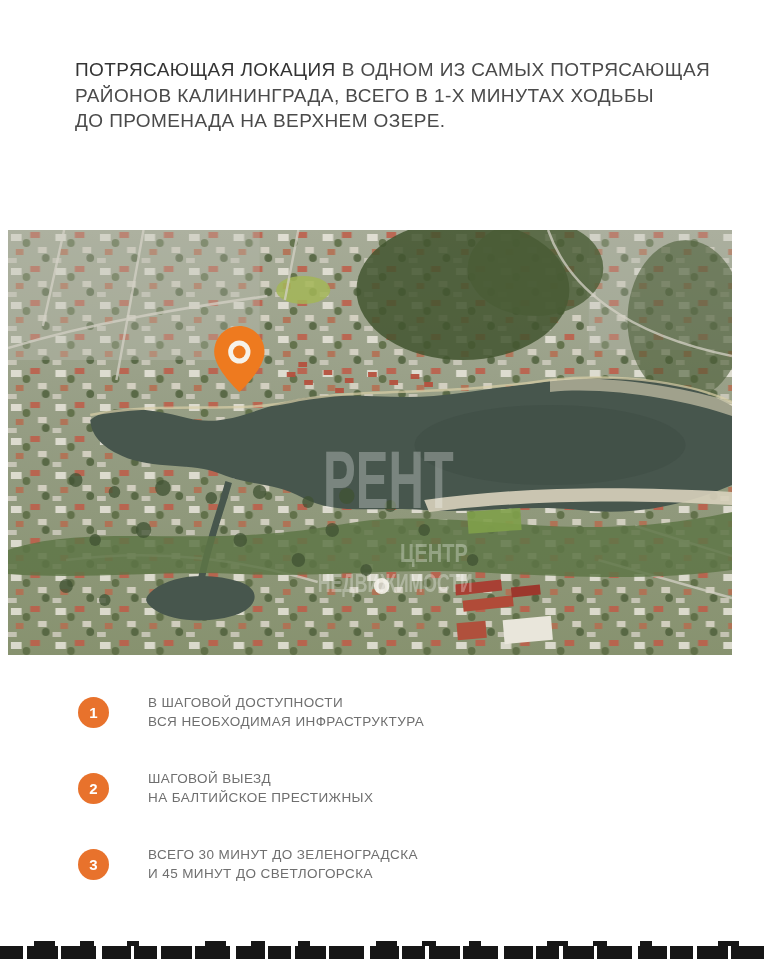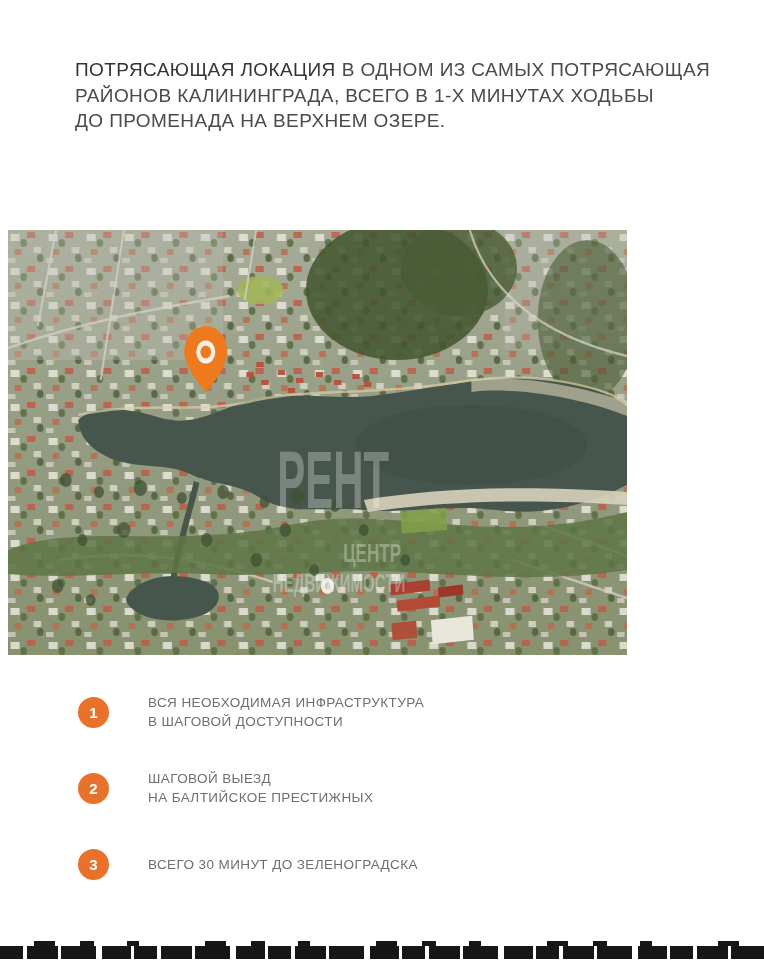--- a/index.html
+++ b/index.html
@@ -6,21 +6,21 @@
   .page{
     position:relative;width:764px;height:960px;background:#fff;overflow:hidden;
     font-family:"Liberation Sans", sans-serif;
   }
   
   .header{position:absolute;left:75px;top:57px;color:#4a4a4a;
     font-size:19px;line-height:25.5px;letter-spacing:.4px;}
   .header .hline{margin:0;white-space:nowrap;}
   .header strong{color:#333333;font-weight:400;margin-right:6px;}
   
-  .photo{position:absolute;left:8px;top:230px;width:619px;height:425px;overflow:hidden;background:#93997f;}
+  .photo{position:absolute;left:8px;top:230px;width:724px;height:425px;overflow:hidden;background:#93997f;}
   .photo svg{display:block;width:100%;height:100%;}
   .wm{fill:#ffffff;font-weight:700;font-family:"Liberation Sans",sans-serif;}
   
   .features{position:absolute;left:78px;top:696px;width:620px;}
   .feature{display:flex;align-items:center;height:32px;margin-bottom:44px;}
   .num{flex:0 0 31px;width:31px;height:31px;border-radius:50%;
     background:var(--accent,#E8722C);color:#ffffff;font-weight:700;font-size:15px;
     display:flex;align-items:center;justify-content:center;}
   .ftext{margin-left:39px;color:#6F6F6F;font-size:13.5px;line-height:19px;letter-spacing:.4px;}
   
@@ -160,39 +160,40 @@
       </g>
     </svg>
   </div>
 
   <div class="features">
     <div class="feature">
       <div class="num">
           <span>1</span>
         </div>
       <div class="ftext">
+        <div>В ШАГОВОЙ ДОСТУПНОСТИ</div>
         <div>ВСЯ НЕОБХОДИМАЯ ИНФРАСТРУКТУРА</div>
-        <div>В ШАГОВОЙ ДОСТУПНОСТИ</div>
       </div>
     </div>
     <div class="feature">
       <div class="num">
           <span>2</span>
         </div>
       <div class="ftext">
         <div>ШАГОВОЙ ВЫЕЗД</div>
         <div>НА БАЛТИЙСКОЕ ПРЕСТИЖНЫХ</div>
       </div>
     </div>
     <div class="feature">
       <div class="num">
           <span>3</span>
         </div>
       <div class="ftext">
         <div>ВСЕГО 30 МИНУТ ДО ЗЕЛЕНОГРАДСКА</div>
+        <div>И 45 МИНУТ ДО СВЕТЛОГОРСКА</div>
       </div>
     </div>
   </div>
 
   <div class="footer">
     <div class="jag"></div>
     <div class="bar"></div>
   </div>
 
 </div>

